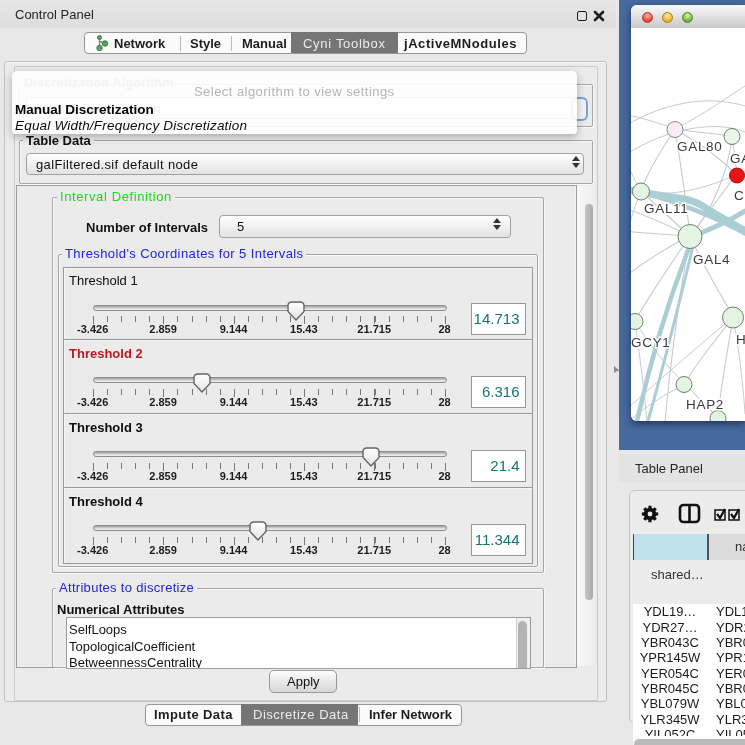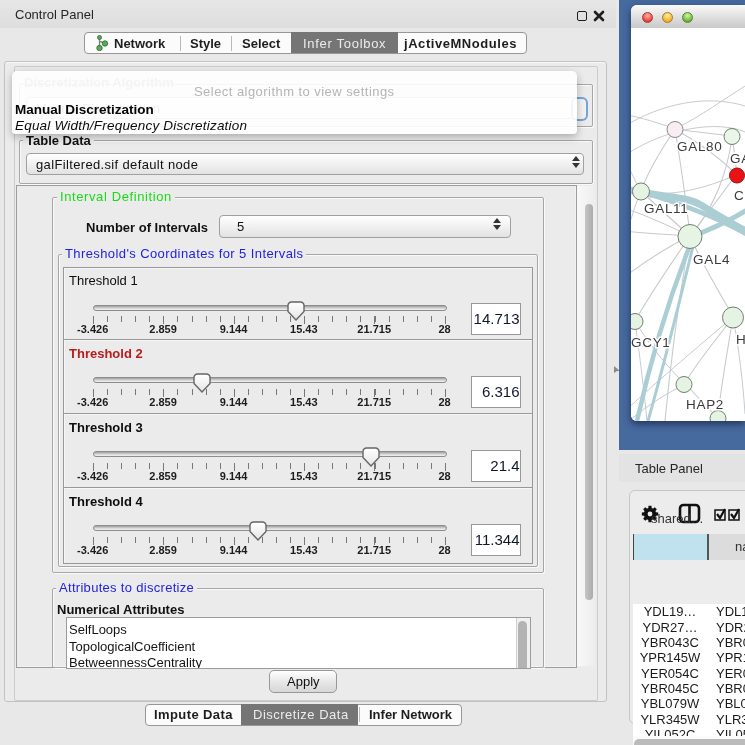--- a/index.html
+++ b/index.html
@@ -14,21 +14,21 @@
   .carrows .dn{width:0;height:0;border-left:4px solid transparent;border-right:4px solid transparent;border-top:5px solid #333;}
   .group{position:absolute;border:1px solid #a6a6a6;border-radius:2px;
     box-shadow:inset 1px 1px 0 rgba(255,255,255,.75), 1px 1px 0 rgba(255,255,255,.75);}
   .gtitle{position:absolute;background:#ebebeb;padding:0 3px;font-size:13px;line-height:13px;}
   .track{position:absolute;height:4px;border:1px solid #8d8d8d;border-radius:3px;
     background:linear-gradient(#9e9e9e,#d6d6d6 55%,#f2f2f2);}
   .ticks{position:absolute;height:6px;
     background:repeating-linear-gradient(90deg,#777 0,#777 1px,transparent 1px,transparent 14.076px);}
   .slbl{position:absolute;font-size:11px;font-weight:bold;color:#1c1c1c;transform:translateX(-50%);}
   .vbox{position:absolute;width:48px;height:30px;background:#fff;border:1px solid #979797;
-    font-size:15px;color:#0f172a;text-align:right;line-height:30px;}
+    font-size:15px;color:#0f766e;text-align:right;line-height:30px;padding-right:5px;}
   .tpanel{position:absolute;left:63px;width:467.5px;background:#ebebeb;border:1px solid #989898;
     box-shadow:inset 1px 1px 0 #f6f6f6;}
   .thumb{position:absolute;width:18px;height:20px;}
   .row{position:absolute;font-size:13px;color:#1b1b1b;white-space:nowrap;}
 </style>
 </head>
 <body>
 <div id="root">
 
   <div class="abs" style="left:0;top:0;width:616px;height:28px;background:linear-gradient(#e6e6e6,#dedede);"></div>
@@ -43,22 +43,22 @@
   <div class="abs" style="left:180px;top:36px;width:1px;height:15px;background:#b9b9b9;"></div>
   <div class="abs" style="left:231px;top:36px;width:1px;height:15px;background:#b9b9b9;"></div>
   <svg class="abs" style="left:95px;top:34px;" width="14" height="17" viewBox="0 0 14 17">
     <path d="M4.5 4 L4.5 14 M4.5 7.5 C7.5 7.5 8 9.5 9.5 9.5" stroke="#808080" stroke-width="1.3" fill="none"></path>
     <circle cx="4.5" cy="3.5" r="2" fill="#5aa85a" stroke="#347034" stroke-width="0.9"></circle>
     <circle cx="10" cy="9.5" r="2.7" fill="#5aa85a" stroke="#347034" stroke-width="0.9"></circle>
     <circle cx="4.5" cy="14" r="2.7" fill="#5aa85a" stroke="#347034" stroke-width="0.9"></circle>
   </svg>
   <div class="lbl" style="left:114px;top:36px;font-size:13px;font-weight:bold;color:#1d1d1d;">Network</div>
   <div class="lbl" style="left:190px;top:36px;font-size:13px;font-weight:bold;color:#1d1d1d;">Style</div>
-  <div class="lbl" style="left:242px;top:36px;font-size:13px;font-weight:bold;color:#1d1d1d;">Select</div>
-  <div class="lbl" style="left:303px;top:36px;font-size:13px;letter-spacing:.7px;color:#ececec;">Infer Toolbox</div>
+  <div class="lbl" style="left:242px;top:36px;font-size:13px;font-weight:bold;color:#1d1d1d;">Manual</div>
+  <div class="lbl" style="left:303px;top:36px;font-size:13px;letter-spacing:.7px;color:#ececec;">Cyni Toolbox</div>
   <div class="lbl" style="left:404px;top:36px;font-size:13px;font-weight:bold;letter-spacing:.55px;color:#1d1d1d;">jActiveMNodules</div>
 
   <div class="abs" style="left:4px;top:61px;width:601px;height:639px;background:#ebebeb;border:1px solid #c2c2c2;border-radius:3px;box-shadow:inset 0 1px 0 #f8f8f8;"></div>
 
   <div class="abs" style="left:13.5px;top:66px;width:582px;height:633px;border:1px solid #cbcbcb;border-radius:2px;"></div>
 
   <div class="group" style="left:19px;top:84px;width:572px;height:41px;"></div>
   <div class="lbl" style="left:24px;top:75px;font-size:13px;font-weight:bold;color:#8a8a8a;">Discretization Algorithm</div>
   <div class="combo" style="left:26px;top:97px;width:556px;height:20px;"></div>
   <div class="lbl" style="left:36px;top:101px;font-size:13px;color:#5a5a5a;">Manual Discretization</div>
@@ -306,21 +306,21 @@
   <svg class="abs" style="left:713px;top:506px;" width="32" height="17" viewBox="0 0 32 17">
     <rect x="2" y="4" width="10" height="10" fill="none" stroke="#111" stroke-width="1.5"></rect>
     <path d="M4 8 L7 12 L12 3" stroke="#111" stroke-width="2.2" fill="none"></path>
     <rect x="16" y="4" width="10" height="10" fill="none" stroke="#111" stroke-width="1.5"></rect>
     <path d="M18 8 L21 12 L26 3" stroke="#111" stroke-width="2.2" fill="none"></path>
   </svg>
 
   <div class="abs" style="left:633px;top:534px;width:112px;height:26px;background:#dcdcdc;border-left:1.5px solid #444;"></div>
   <div class="abs" style="left:634px;top:534px;width:73px;height:26px;background:#bfe2ee;"></div>
   <div class="abs" style="left:707px;top:534px;width:1.5px;height:26px;background:#555;"></div>
-  <div class="lbl" style="left:651px;top:511px;font-size:13px;color:#333;">shared…</div>
+  <div class="lbl" style="left:651px;top:567px;font-size:13px;color:#333;">shared…</div>
   <div class="lbl" style="left:735px;top:539px;font-size:13px;color:#333;">na…</div>
   <div class="abs" style="left:633px;top:560px;width:112px;height:147px;background:#fff;overflow:hidden;margin-top:44px;">
     <div class="row" style="left:0;top:0.2px;width:74px;text-align:center;">YDL19…</div>
     <div class="row" style="left:83px;top:0.2px;">YDL194W</div>
     <div class="row" style="left:0;top:15.6px;width:74px;text-align:center;">YDR27…</div>
     <div class="row" style="left:83px;top:15.6px;">YDR277C</div>
     <div class="row" style="left:0;top:30.9px;width:74px;text-align:center;">YBR043C</div>
     <div class="row" style="left:83px;top:30.9px;">YBR043C</div>
     <div class="row" style="left:0;top:46.2px;width:74px;text-align:center;">YPR145W</div>
     <div class="row" style="left:83px;top:46.2px;">YPR145W</div>

